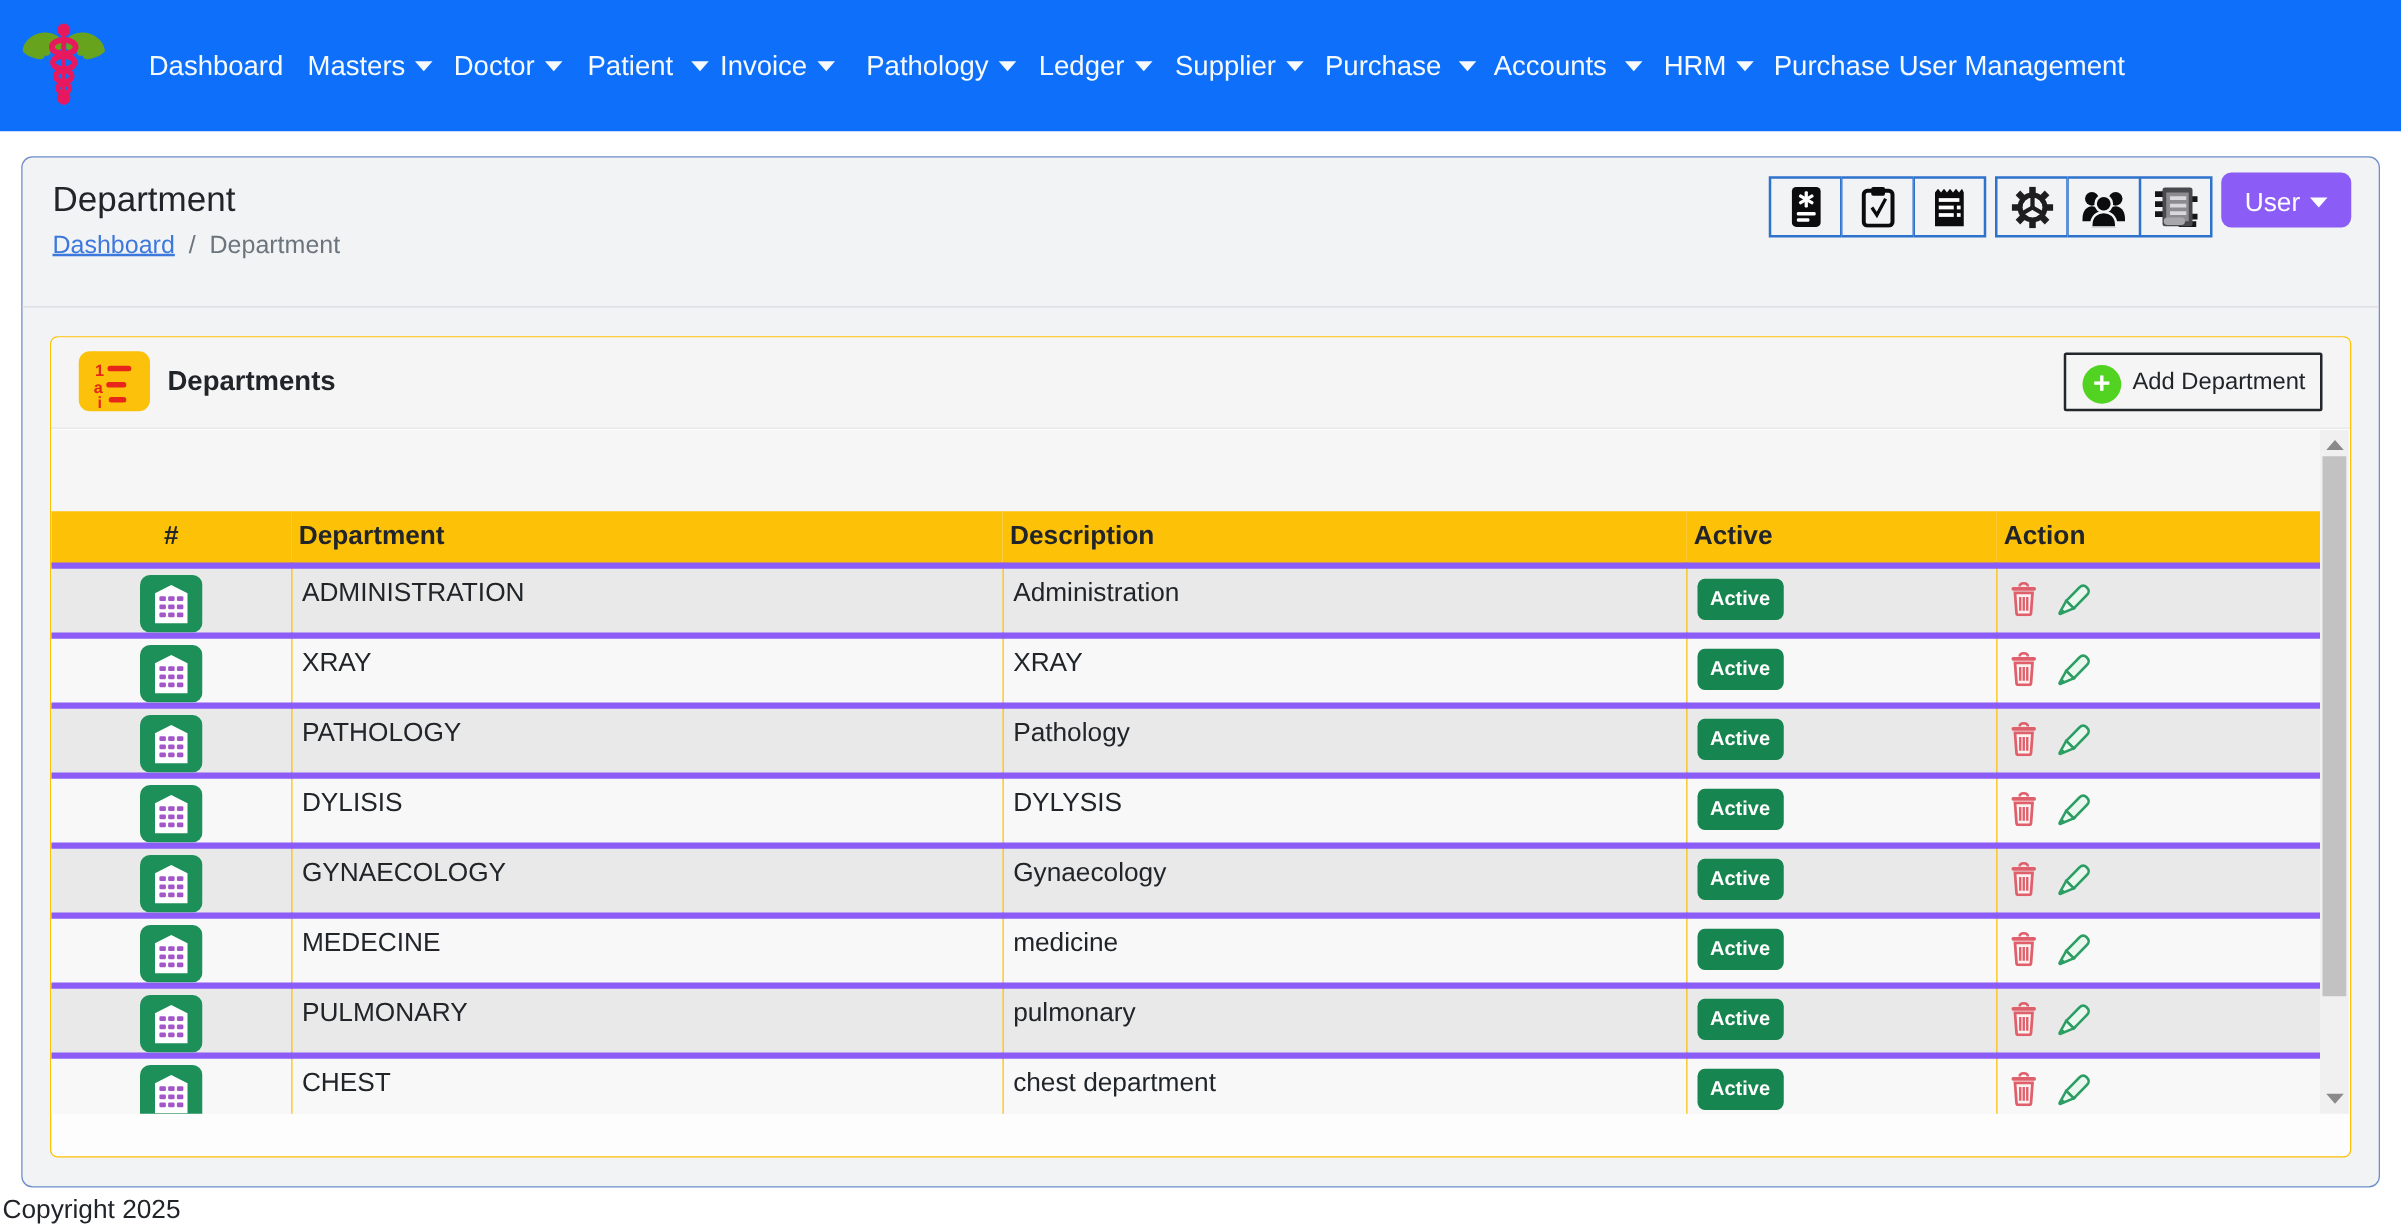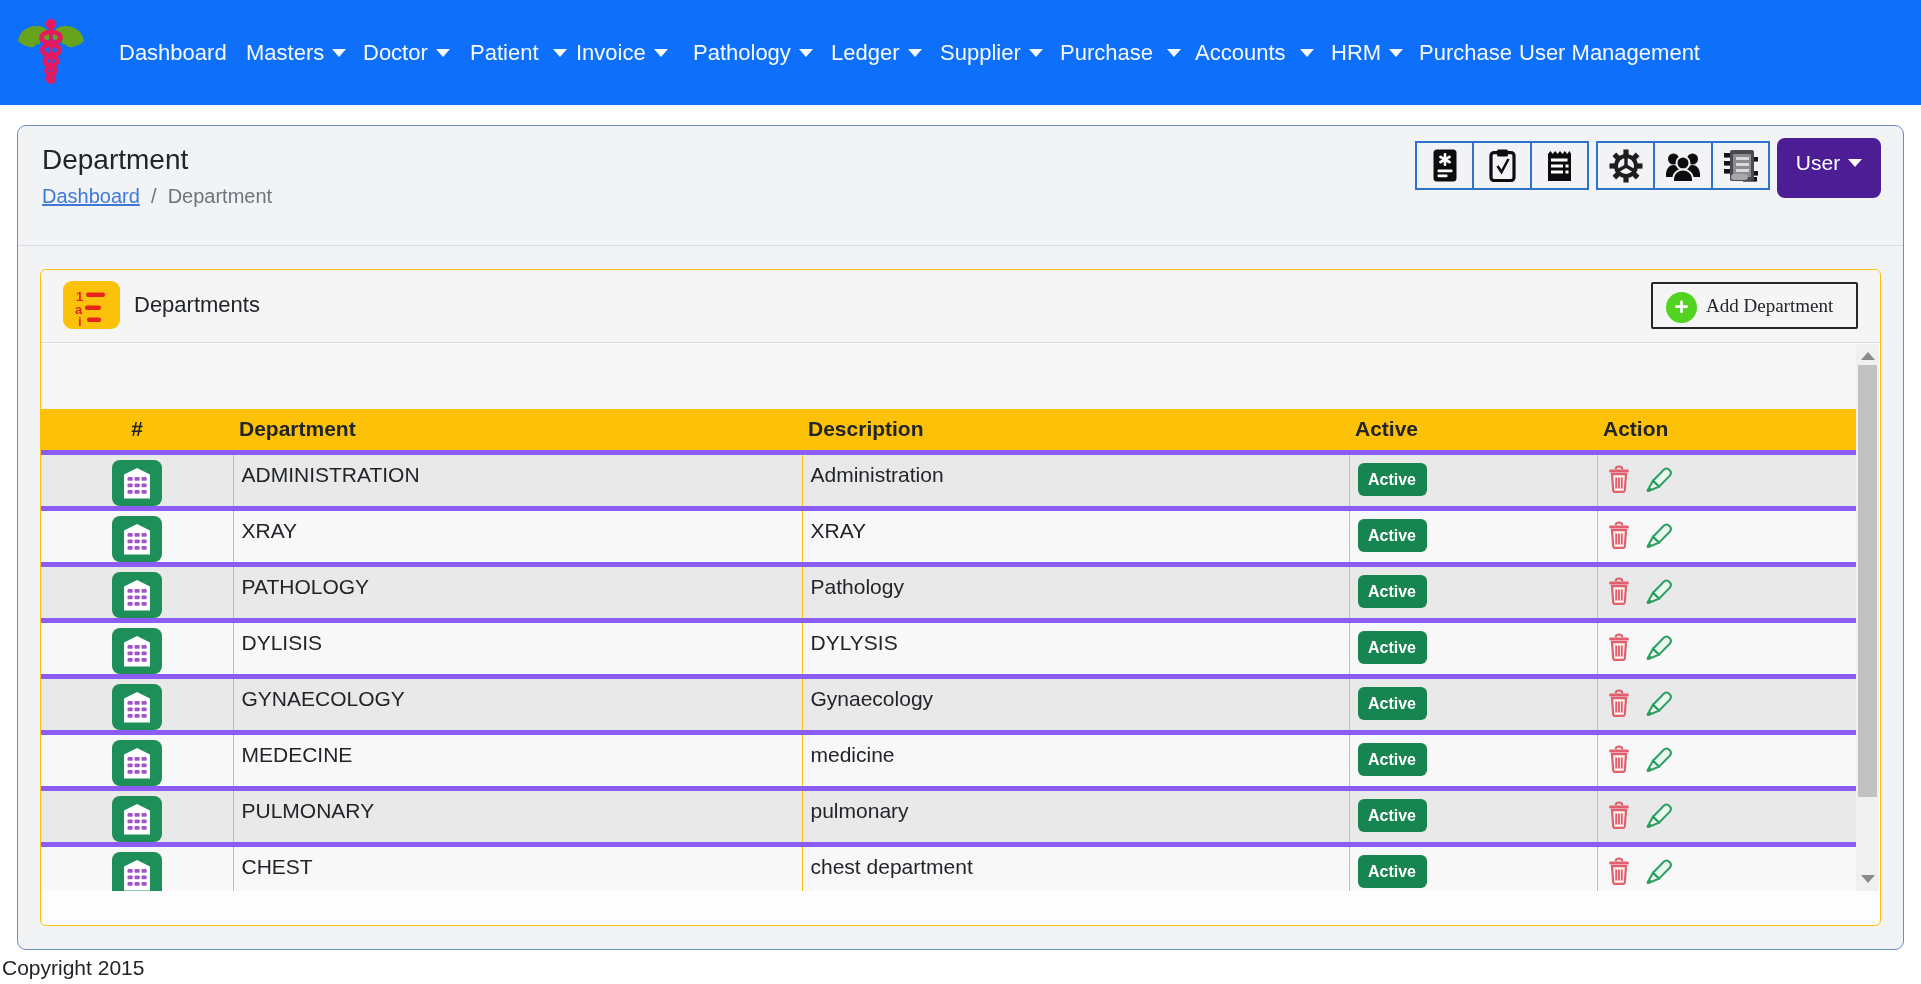--- a/index.html
+++ b/index.html
@@ -15,31 +15,31 @@
 #pagetitle { position:absolute; left:42px; top:144px; font-size:28px; color:#212529; }
 #breadcrumb { position:absolute; left:42px; top:185px; font-size:20px; color:#6c757d; }
 #breadcrumb a { color:#3d79dd; text-decoration:underline; }
 #hdr-divider { position:absolute; left:18px; top:245px; width:1885px; height:1px; background:#d9dce0; }
 
 
 .btngroup { position:absolute; top:141px; height:49px; display:flex; }
 .ibtn { width:58px; height:49px; border:2px solid #2e72cc; border-left-width:1px; border-right-width:1px; display:flex; align-items:center; justify-content:center; }
 .ibtn:first-child { border-left-width:2px; }
 .ibtn:last-child { border-right-width:2px; }
-#userbtn { position:absolute; left:1777px; top:138px; width:104px; height:60px; background:#4c1d95; border-radius:8px; color:#fff; font-size:21px; text-align:center; line-height:50px; }
+#userbtn { position:absolute; left:1777px; top:138px; width:104px; height:44px; background:#8b5cf6; border-radius:8px; color:#fff; font-size:21px; text-align:center; line-height:50px; }
 #userbtn .caret { border-top-color:#fff; }
 
 
 #deptcard { position:absolute; left:40px; top:269px; width:1841px; height:657px; background:#fdfdfd; border:1px solid #fdc107; border-radius:6px; }
 #depthead { position:absolute; left:41px; top:270px; width:1839px; height:73px; background:#f5f5f6; border-radius:6px 6px 0 0; border-bottom:1px solid #d9dce0; }
 #depticon { position:absolute; left:63px; top:281px; width:57px; height:48px; background:#fcc10a; border-radius:9px; }
-#depttitle { position:absolute; left:134px; top:292px; font-size:22px; font-weight:normal; color:#212529; }
+#depttitle { position:absolute; left:134px; top:292px; font-size:22px; font-weight:bold; color:#212529; }
 #addbtn { position:absolute; left:1651px; top:282px; width:207px; height:47px; border:2px solid #23272b; border-radius:2px; }
 #addbtn .pluscirc { position:absolute; left:13px; top:8px; width:31px; height:31px; border-radius:50%; background:#52d321; color:#fff; text-align:center; line-height:30px; font-size:24px; font-weight:bold; }
-#addbtn .lbl { position:absolute; left:53px; top:11px; font-size:19px; color:#212529;font-family:Liberation Serif, serif; }
+#addbtn .lbl { position:absolute; left:53px; top:11px; font-size:19px; color:#212529; }
 
 
 #scrollwrap { position:absolute; left:41px; top:344px; width:1815px; height:547px; background:#f6f6f6; overflow:hidden; }
 table { border-collapse:collapse; table-layout:fixed; width:1815px; margin-top:65px; }
 th { height:43px; background:#fdc107; font-size:21px; font-weight:bold; color:#212529; text-align:left; padding-left:6px; }
 th.c { text-align:center; padding-left:0; }
 td { height:56px; font-size:21px; color:#212529; padding-left:8px; vertical-align:top; padding-top:8px; }
 tbody tr { border-top:5px solid #8b5cf6; }
 tbody td + td { border-left:1px solid #fdc107; }
 tbody tr:nth-child(odd) { background:#e9e9e9; }
@@ -511,13 +511,13 @@
         </tr>
 </tbody>
 </table>
 </div>
 <div id="sbar">
     <div class="arrow-up"></div>
     <div class="thumb"></div>
     <div class="arrow-dn"></div>
   </div>
 
-<div id="footer">Copyright 2015</div>
+<div id="footer">Copyright 2025</div>
 
 </body></html>

